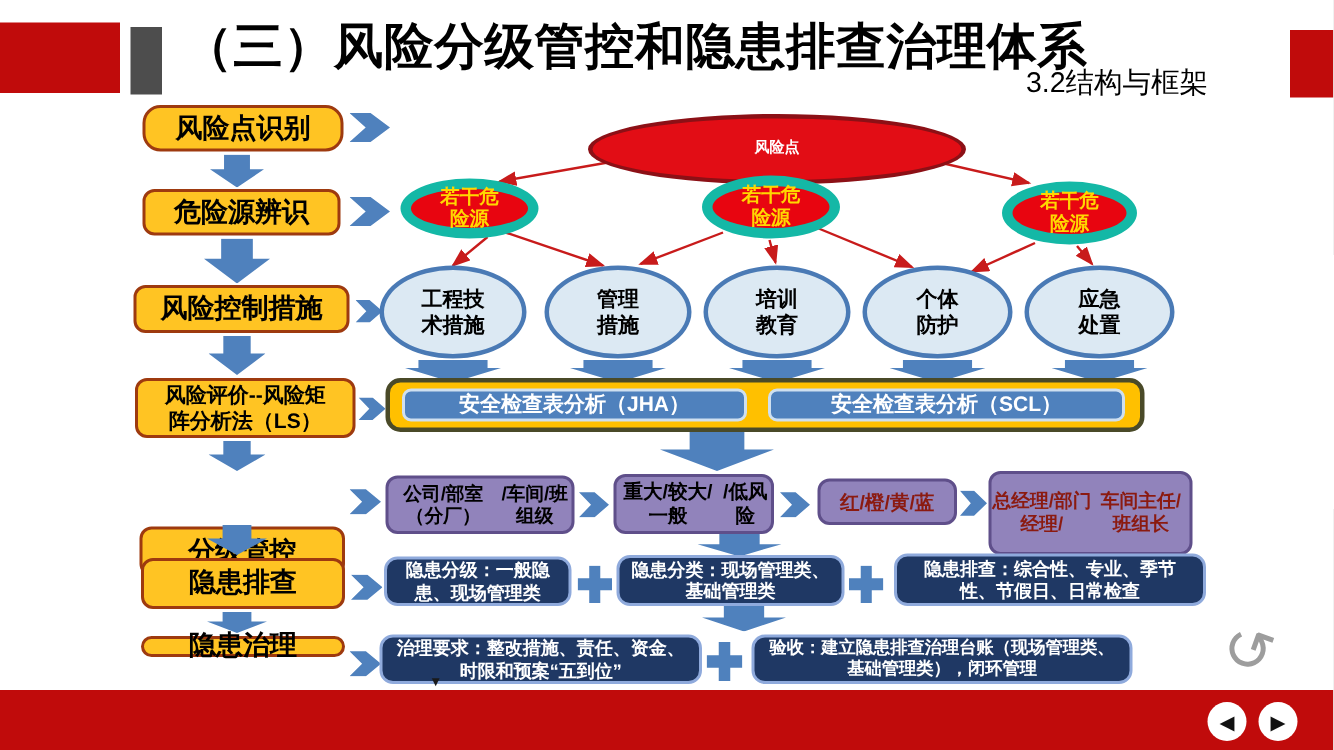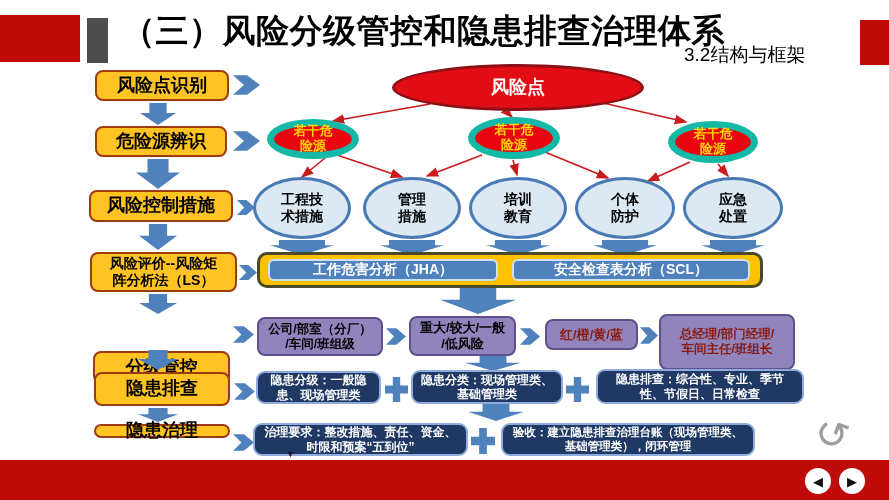--- a/index.html
+++ b/index.html
@@ -22,21 +22,21 @@
   .flat-arrow{position:absolute;background:#4f81bd;
       clip-path:polygon(14% 0,86% 0,86% 35%,100% 35%,50% 100%,0 35%,14% 35%);}
   .chev{position:absolute;background:#4f81bd;
       clip-path:polygon(0 6%,52% 6%,100% 50%,52% 94%,0 94%,40% 50%);}
   .plus{position:absolute;background:#4f81bd;
       clip-path:polygon(34% 0,66% 0,66% 34%,100% 34%,100% 66%,66% 66%,66% 100%,34% 100%,34% 66%,0 66%,0 34%,34% 34%);}
   .bar{position:absolute;background:#ffc000;border:3px solid #4a4a28;border-radius:10px;box-sizing:border-box;}
   .bar-box{position:absolute;background:#4f81bd;border:2px solid #cfe0f0;border-radius:6px;color:#fff;
            font-weight:bold;display:flex;align-items:center;justify-content:center;box-sizing:border-box;}
   .purple-box{position:absolute;background:#9183bb;border:2px solid #5f4f8a;border-radius:8px;
-           font-weight:bold;display:flex;flex-direction:column;align-items:center;justify-content:center;
+           font-weight:bold;display:flex;align-items:center;justify-content:center;
            text-align:center;line-height:1.2;box-sizing:border-box;}
   .navy-box{position:absolute;background:#1f3864;border:2px solid #8faadc;border-radius:9px;color:#fff;
            font-weight:bold;display:flex;flex-direction:column;align-items:center;justify-content:center;
            text-align:center;line-height:1.2;box-sizing:border-box;}
   .maroon{color:#8b1a10;}
   .nav-btn{position:absolute;width:26px;height:26px;border-radius:50%;background:#fff;
            display:flex;align-items:center;justify-content:center;cursor:pointer;}
   .nav-btn span{font-size:13px;color:#111;line-height:1;}
   .refresh{position:absolute;font-size:40px;color:#9d9d9d;line-height:1;cursor:pointer;
            transform:rotate(20deg);}
@@ -69,21 +69,21 @@
       <line x1="325" y1="158" x2="302" y2="177" marker-end="url(#ra)"></line>
       <line x1="337" y1="155" x2="402" y2="177" marker-end="url(#ra)"></line>
       <line x1="482" y1="155" x2="427" y2="176" marker-end="url(#ra)"></line>
       <line x1="513" y1="160" x2="517" y2="175" marker-end="url(#ra)"></line>
       <line x1="545" y1="152" x2="608" y2="178" marker-end="url(#ra)"></line>
       <line x1="690" y1="162" x2="648" y2="181" marker-end="url(#ra)"></line>
       <line x1="718" y1="164" x2="728" y2="176" marker-end="url(#ra)"></line>
     </g>
   </svg>
 
-  <div class="gold-box" style="left:95px;top:70px;width:134px;height:31px;font-size:18px;">
+  <div class="gold-box" style="left:95px;top:70px;width:134px;height:31px;font-size:18px;border-radius:12px;">
     <span>风险点识别</span>
   </div>
   <div class="chev" style="left:233px;top:74px;width:27px;height:22px;"></div>
   <div class="down-arrow" style="left:140px;top:103px;width:36px;height:22px;"></div>
 
   <div class="gold-box" style="left:95px;top:126px;width:132px;height:31px;font-size:18px;">
     <span>危险源辨识</span>
   </div>
   <div class="chev" style="left:233px;top:130px;width:27px;height:22px;"></div>
   <div class="down-arrow" style="left:136px;top:159px;width:44px;height:30px;"></div>
@@ -111,21 +111,21 @@
     <span>隐患排查</span>
   </div>
   <div class="chev" style="left:234px;top:382px;width:21px;height:19px;"></div>
   <div class="down-arrow" style="left:138px;top:408px;width:40px;height:14px;"></div>
 
   <div class="gold-box" style="left:94px;top:424px;width:136px;height:14px;font-size:18px;">
     <span>隐患治理</span>
   </div>
   <div class="chev" style="left:233px;top:433px;width:21px;height:19px;"></div>
 
-  <div class="ellipse red-ell" style="left:392px;top:64px;width:252px;height:47px;font-size:18px;">
+  <div class="ellipse red-ell" style="left:392px;top:76px;width:252px;height:47px;font-size:10px;">
     <span>风险点</span>
   </div>
 
   <div class="ellipse hazard" style="left:267px;top:119px;width:92px;height:40px;font-size:13px;">
     <span>若干危</span>
     <span>险源</span>
   </div>
   <div class="ellipse hazard" style="left:468px;top:117px;width:92px;height:42px;font-size:13px;">
     <span>若干危</span>
     <span>险源</span>
@@ -157,21 +157,21 @@
   </div>
 
   <div class="flat-arrow" style="left:270px;top:240px;width:64px;height:15px;"></div>
   <div class="flat-arrow" style="left:380px;top:240px;width:64px;height:15px;"></div>
   <div class="flat-arrow" style="left:486px;top:240px;width:64px;height:15px;"></div>
   <div class="flat-arrow" style="left:593px;top:240px;width:64px;height:15px;"></div>
   <div class="flat-arrow" style="left:701px;top:240px;width:64px;height:15px;"></div>
 
   <div class="bar" style="left:257px;top:252px;width:506px;height:36px;"></div>
   <div class="bar-box" style="left:268px;top:259px;width:230px;height:22px;font-size:14px;">
-    <span>工作危害分析（JHA）</span>
+    <span>安全检查表分析（JHA）</span>
   </div>
   <div class="bar-box" style="left:512px;top:259px;width:238px;height:22px;font-size:14px;">
     <span>安全检查表分析（SCL）</span>
   </div>
   <div class="down-arrow" style="left:440px;top:288px;width:76px;height:26px;"></div>
 
   <div class="purple-box" style="left:257px;top:317px;width:126px;height:39px;font-size:12.5px;">
     <span>公司/部室（分厂）</span>
     <span>/车间/班组级</span>
   </div>

